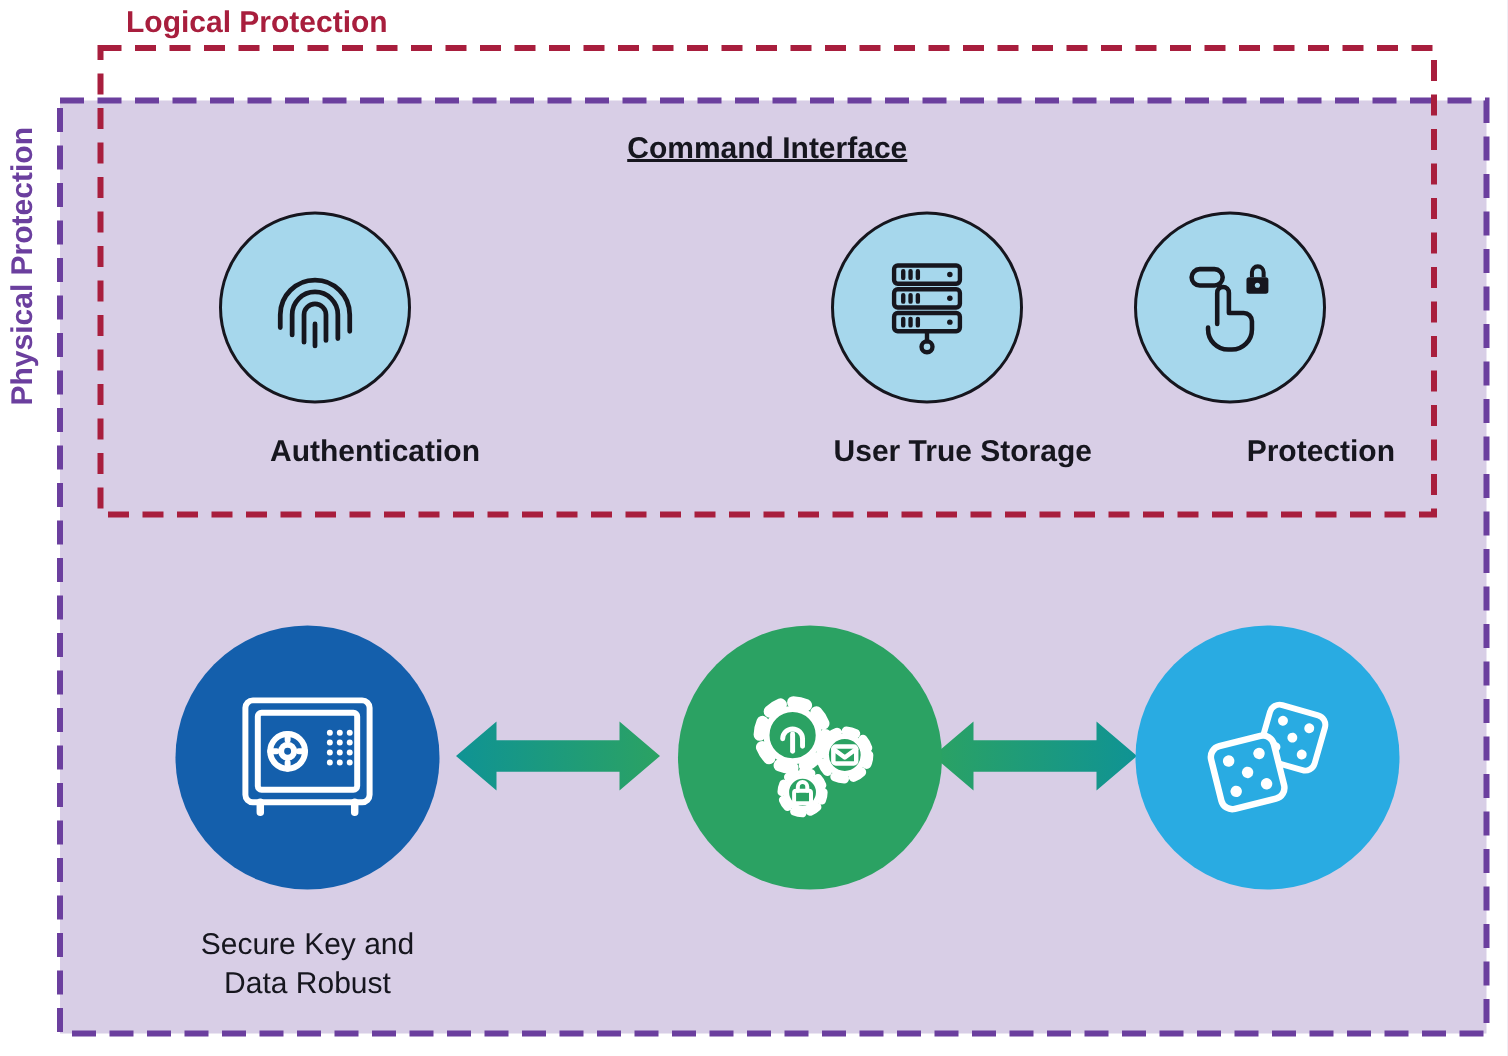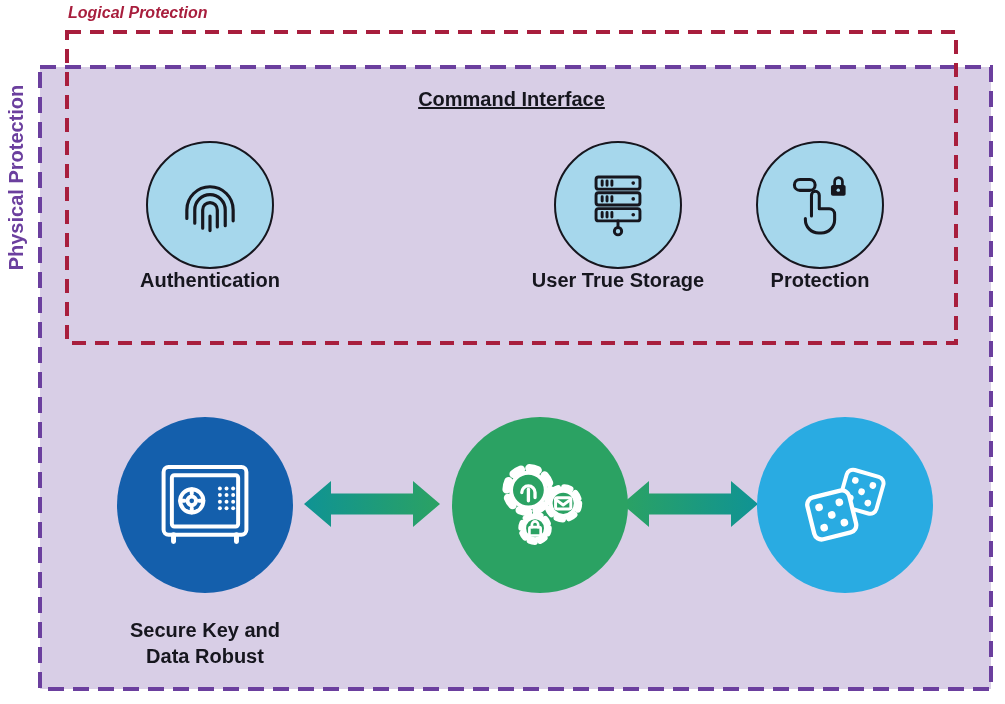--- a/index.html
+++ b/index.html
@@ -7,32 +7,32 @@
     --icon-circle-bg:#A6D7EC; --icon-stroke:#16161E; --text:#16161E;
     --blue-circle:#145FAC; --green-circle:#2BA263; --cyan-circle:#29ABE2;
     --arrow-teal:#0F9394; --arrow-green:#2BA263; --white:#FFFFFF;
   }
   *{box-sizing:border-box;}
   body{margin:0;background:#fff;font-family:"Liberation Sans",sans-serif;color:var(--text);}
   .canvas{position:relative;width:1005px;height:704px;background:#fff;overflow:hidden;}
   .frame-svg{position:absolute;left:0;top:0;}
   .physical-rect{fill:var(--physical-bg);stroke:var(--physical-border);stroke-width:4;stroke-dasharray:16 9;}
   .logical-rect{fill:none;stroke:var(--logical-border);stroke-width:4;stroke-dasharray:14 9;}
-  .logical-label{position:absolute;left:68px;top:4px;font-size:16px;font-weight:700;color:var(--logical-border);font-style:italic;}
+  .logical-label{position:absolute;left:84px;top:4px;font-size:20px;font-weight:700;color:var(--logical-border);}
   .physical-label{position:absolute;left:-99px;top:166px;width:230px;text-align:center;font-size:20px;font-weight:700;color:var(--physical-border);transform:rotate(-90deg);}
   .command-title{position:absolute;left:67px;top:88px;width:889px;text-align:center;font-size:20px;font-weight:700;color:var(--text);text-decoration:underline;}
   .cmd-item{position:absolute;top:141px;width:220px;}
   .cmd-circle{width:128px;height:128px;border-radius:50%;background:var(--icon-circle-bg);border:2.5px solid var(--icon-stroke);margin:0 auto;display:flex;align-items:center;justify-content:center;}
-  .cmd-label{text-align:center;font-size:20px;font-weight:700;color:var(--text);}
+  .cmd-label{margin-top:21px;text-align:right;font-size:20px;font-weight:700;color:var(--text);}
   .core-item{position:absolute;top:417px;width:260px;}
   .core-circle{width:176px;height:176px;border-radius:50%;margin:0 auto;display:flex;align-items:center;justify-content:center;}
   .core-blue{background:var(--blue-circle);}
   .core-green{background:var(--green-circle);}
   .core-cyan{background:var(--cyan-circle);}
-  .core-label{margin-top:24px;text-align:center;font-size:20px;font-weight:700;line-height:1.3;color:var(--text);}
+  .core-label{margin-top:24px;text-align:center;font-size:20px;font-weight:400;line-height:1.3;color:var(--text);}
   .arrow{position:absolute;}
   .ink{stroke:var(--icon-stroke);}
   .inkfill{fill:var(--icon-stroke);stroke:none;}
   .bgfill{fill:var(--icon-circle-bg);stroke:none;}
   .wink{stroke:var(--white);}
   .wfill{fill:var(--white);stroke:none;}
   .cyfill{fill:var(--cyan-circle);}
 </style>
 </head>
 <body>

